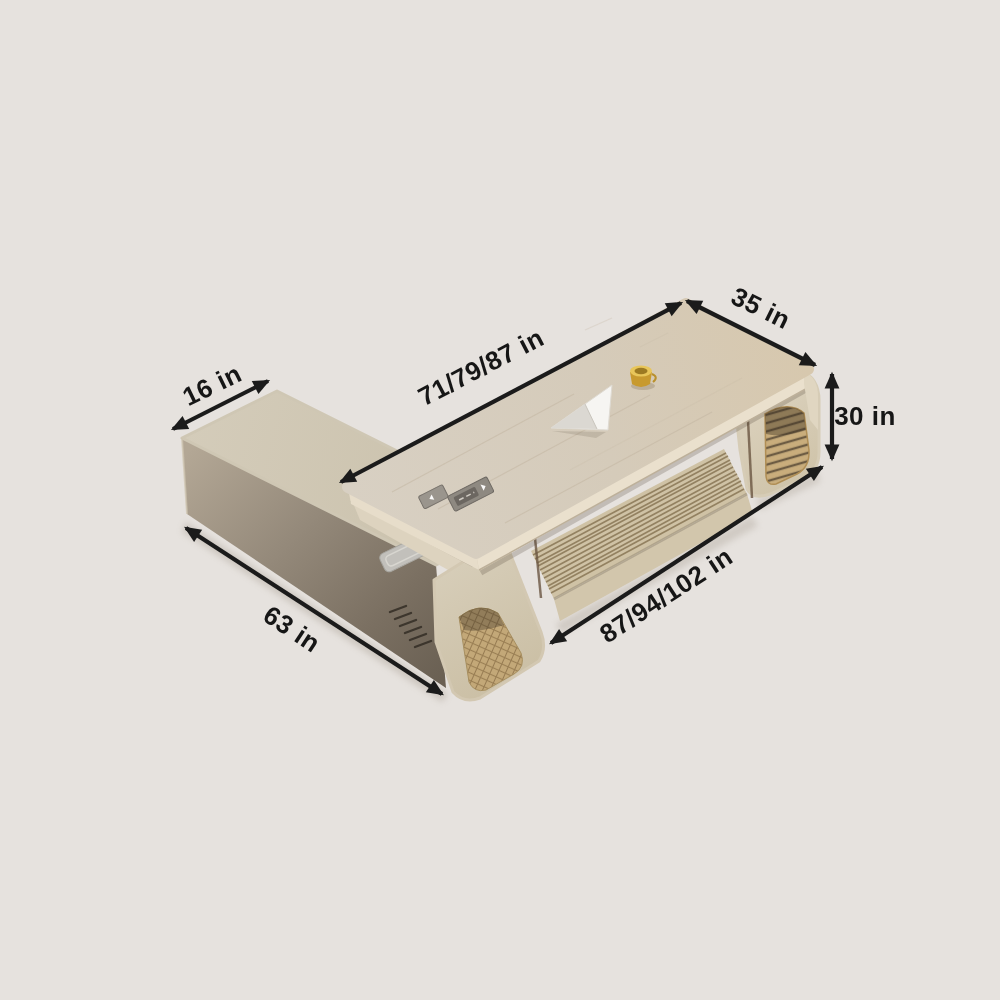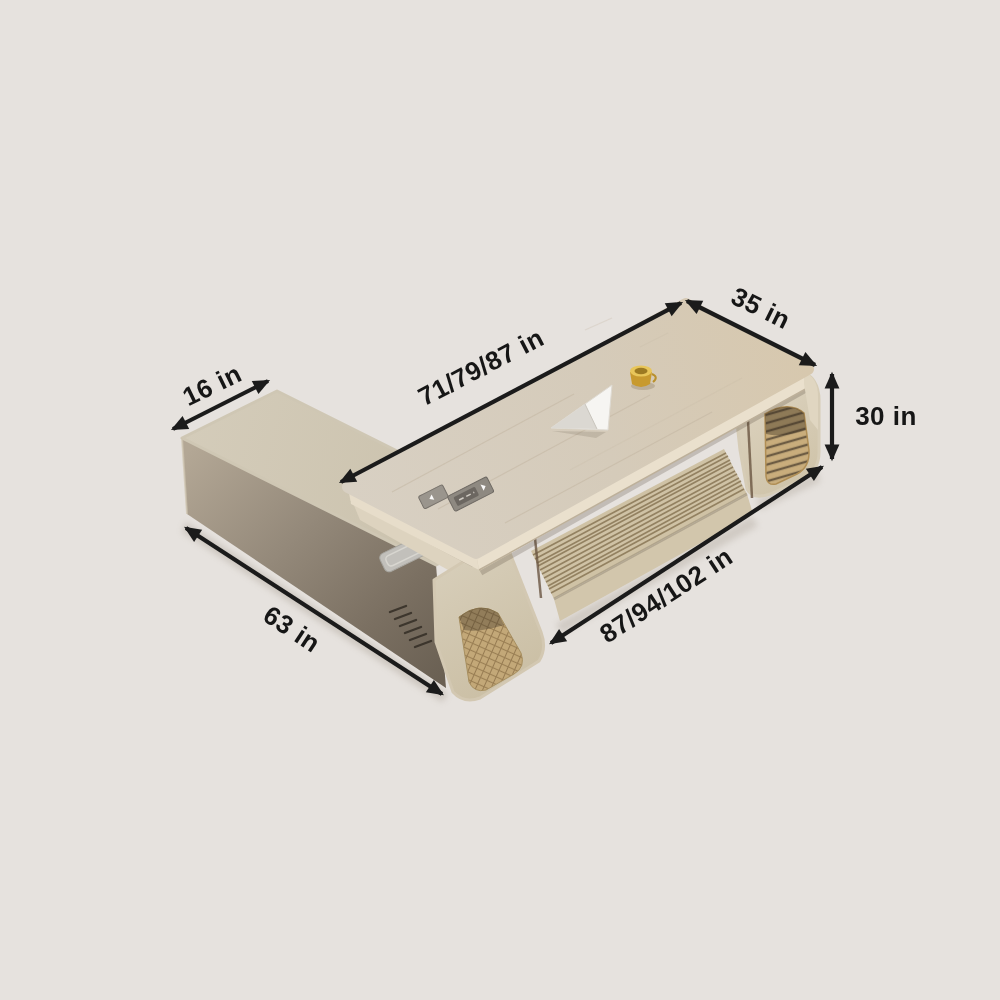--- a/index.html
+++ b/index.html
@@ -175,18 +175,18 @@
       <path d="M186,528 L442,694" marker-start="url(#ah)" marker-end="url(#ah)"></path>
     </g>
   </svg>
 
   <div class="dim-label" style="left:212px;top:385px;--r:-26deg">16 in</div>
 
   <div class="dim-label" style="left:481px;top:367px;--r:-27.5deg">71/79/87 in</div>
 
   <div class="dim-label" style="left:761px;top:308px;--r:26deg">35 in</div>
 
-  <div class="dim-label" style="left:886px;top:416px;--r:0deg">30 in</div>
+  <div class="dim-label" style="left:865px;top:416px;--r:0deg">30 in</div>
 
   <div class="dim-label" style="left:666px;top:595px;--r:-33deg">87/94/102 in</div>
 
   <div class="dim-label" style="left:292px;top:629px;--r:33.5deg">63 in</div>
 </div>
 
 </body></html>

